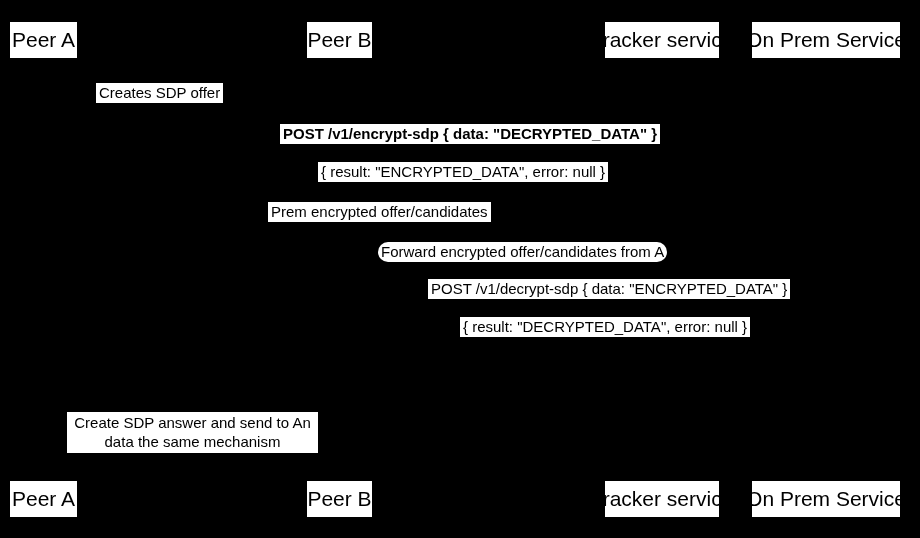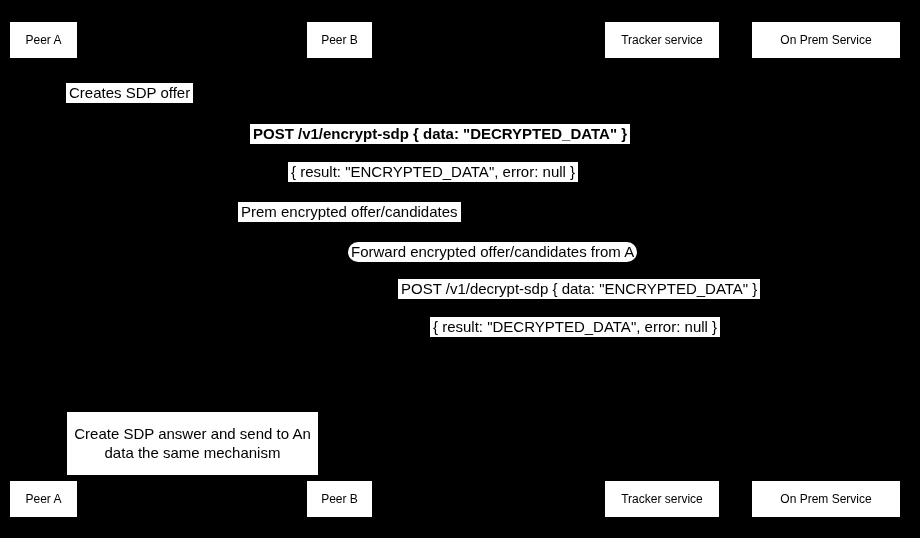--- a/index.html
+++ b/index.html
@@ -16,61 +16,62 @@
     font-family: "Liberation Sans", sans-serif;
   }
   .actor {
     position: absolute;
     height: 36px;
     background: #ffffff;
     color: #000000;
     display: flex;
     align-items: center;
     justify-content: center;
-    font-size: 12px;
+    font-size: 21px;
     white-space: nowrap;
     box-sizing: border-box;
   }
   .actor.row-top    { top: 22px; }
   .actor.row-bottom { top: 481px; }
   .actor.pos-peer-a  { left: 10px;  width: 67px;  }
   .actor.pos-peer-b  { left: 307px; width: 65px;  }
   .actor.pos-tracker { left: 605px; width: 114px; }
   .actor.pos-onprem  { left: 752px; width: 148px; }
 
   .msg {
     position: absolute;
     background: #ffffff;
     color: #000000;
     font-size: 15px;
     line-height: 18px;
     padding: 1px 3px;
     white-space: nowrap;
     box-sizing: border-box;
+    margin-left: 30px;
   }
   .msg.m-creates        { left: 66px;  top: 83px;  }
   .msg.m-post-encrypt   { left: 250px; top: 124px; font-weight: bold; }
   .msg.m-encrypt-result { left: 288px; top: 162px; }
   .msg.m-send-encrypted { left: 238px; top: 202px; }
   .msg.m-forward        { left: 348px; top: 242px; border-radius: 10px; }
   .msg.m-post-decrypt   { left: 398px; top: 279px; }
   .msg.m-decrypt-result { left: 430px; top: 317px; }
   .msg.m-received       { left: 67px;  top: 366px; }
 
   .note {
     position: absolute;
     left: 67px;
     top: 412px;
     width: 251px;
     background: #ffffff;
     color: #000000;
     font-size: 15px;
     line-height: 18.5px;
     text-align: center;
-    padding: 13px 0;
+    padding: 2px 0;
     box-sizing: border-box;
   }
 </style>
 </head>
 <body>
 
 <div id="stage">
 
   <div class="actor row-top pos-peer-a">Peer A</div>
   <div class="actor row-top pos-peer-b">Peer B</div>

